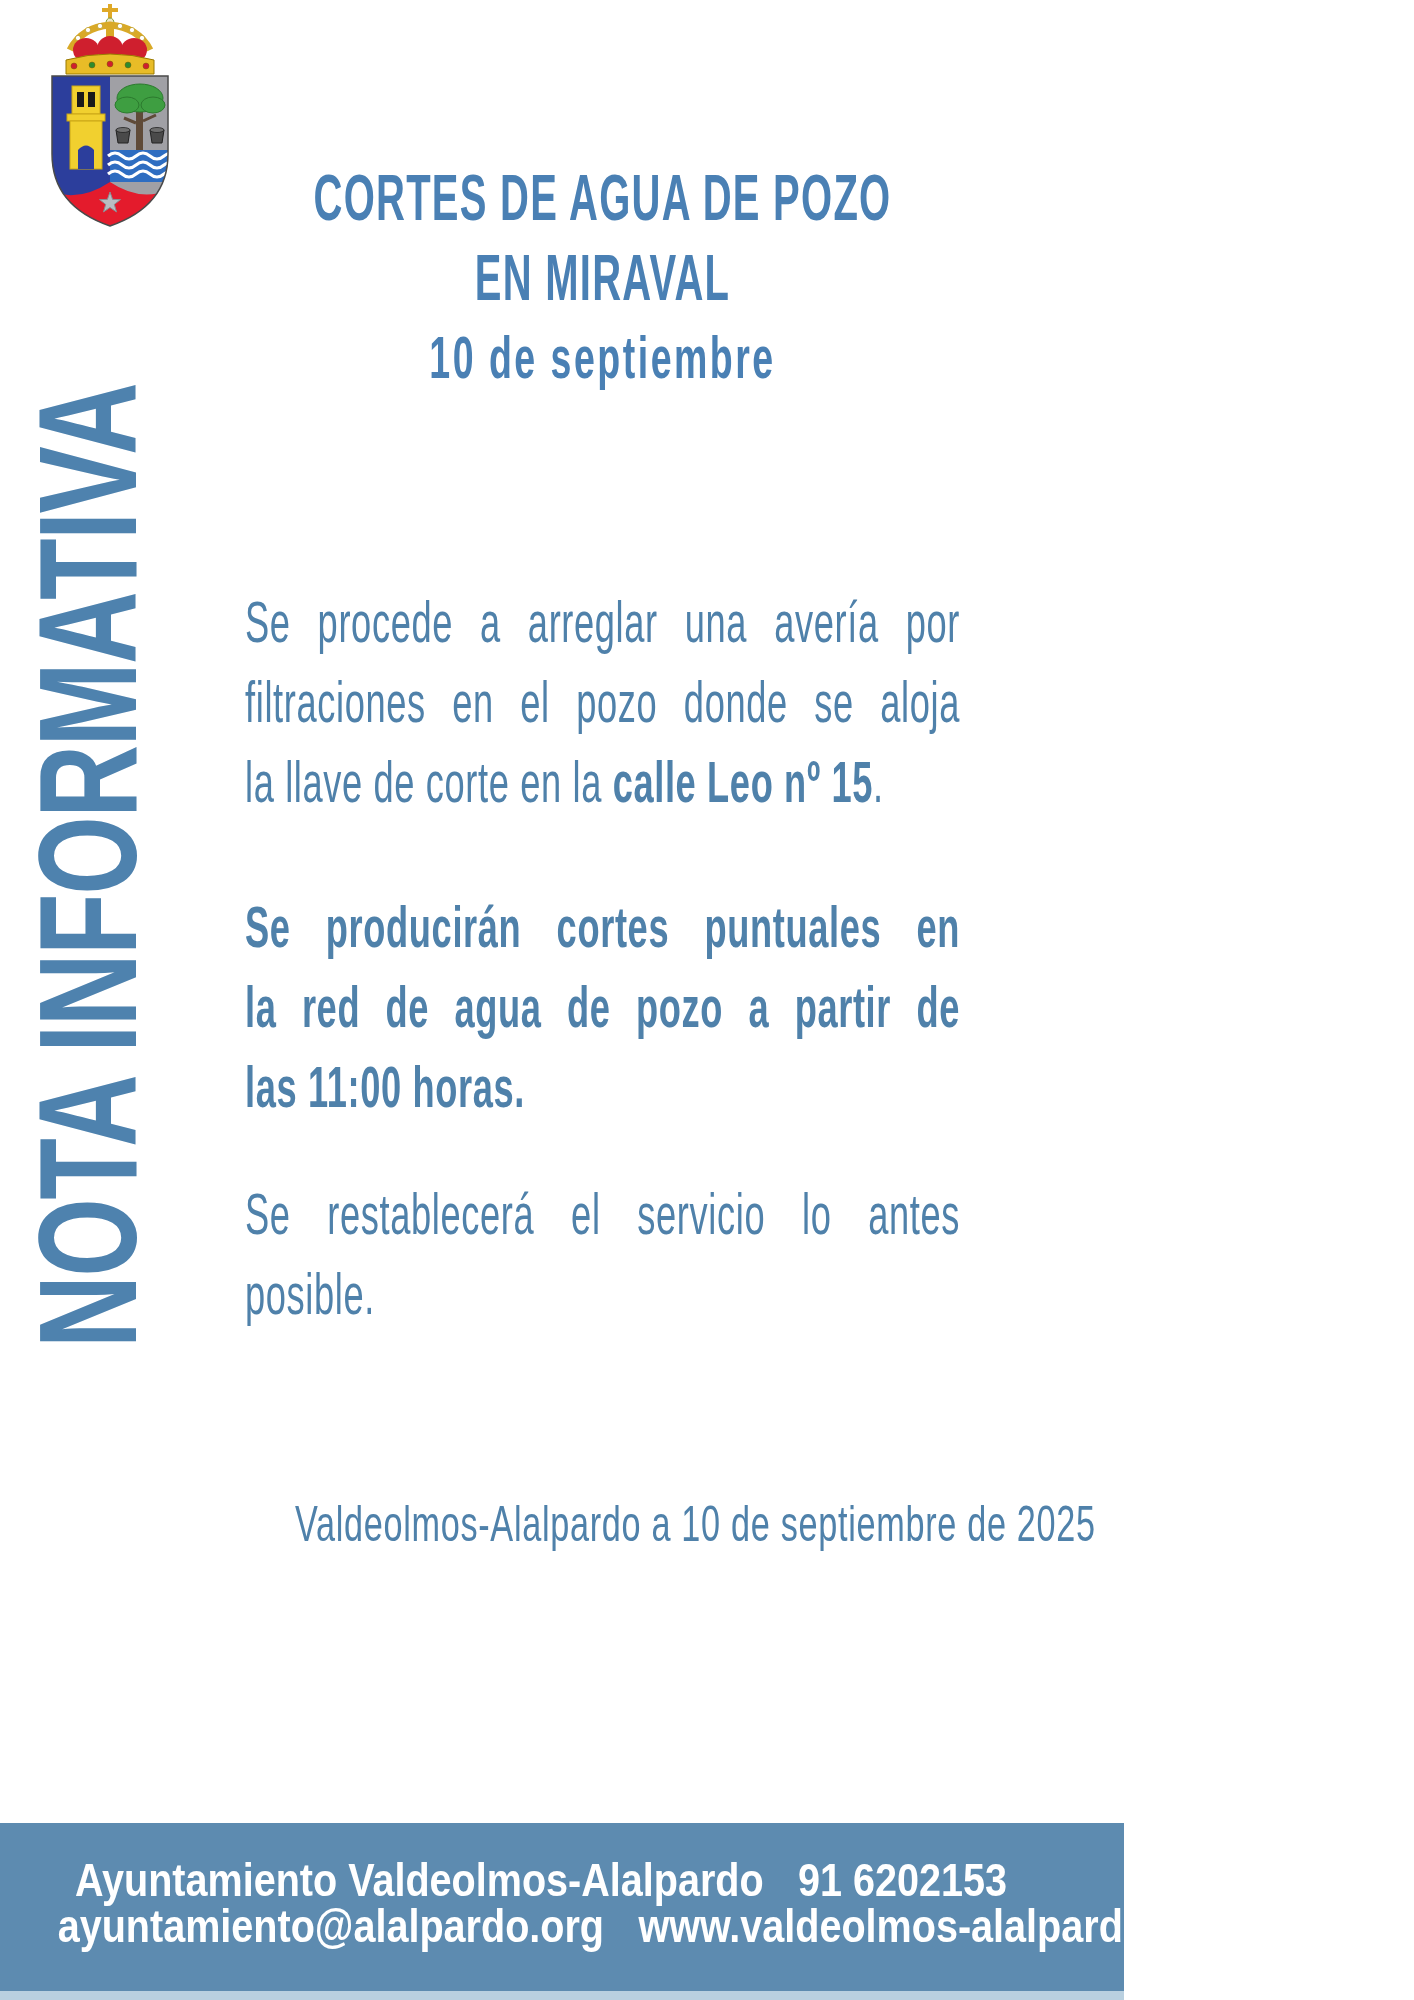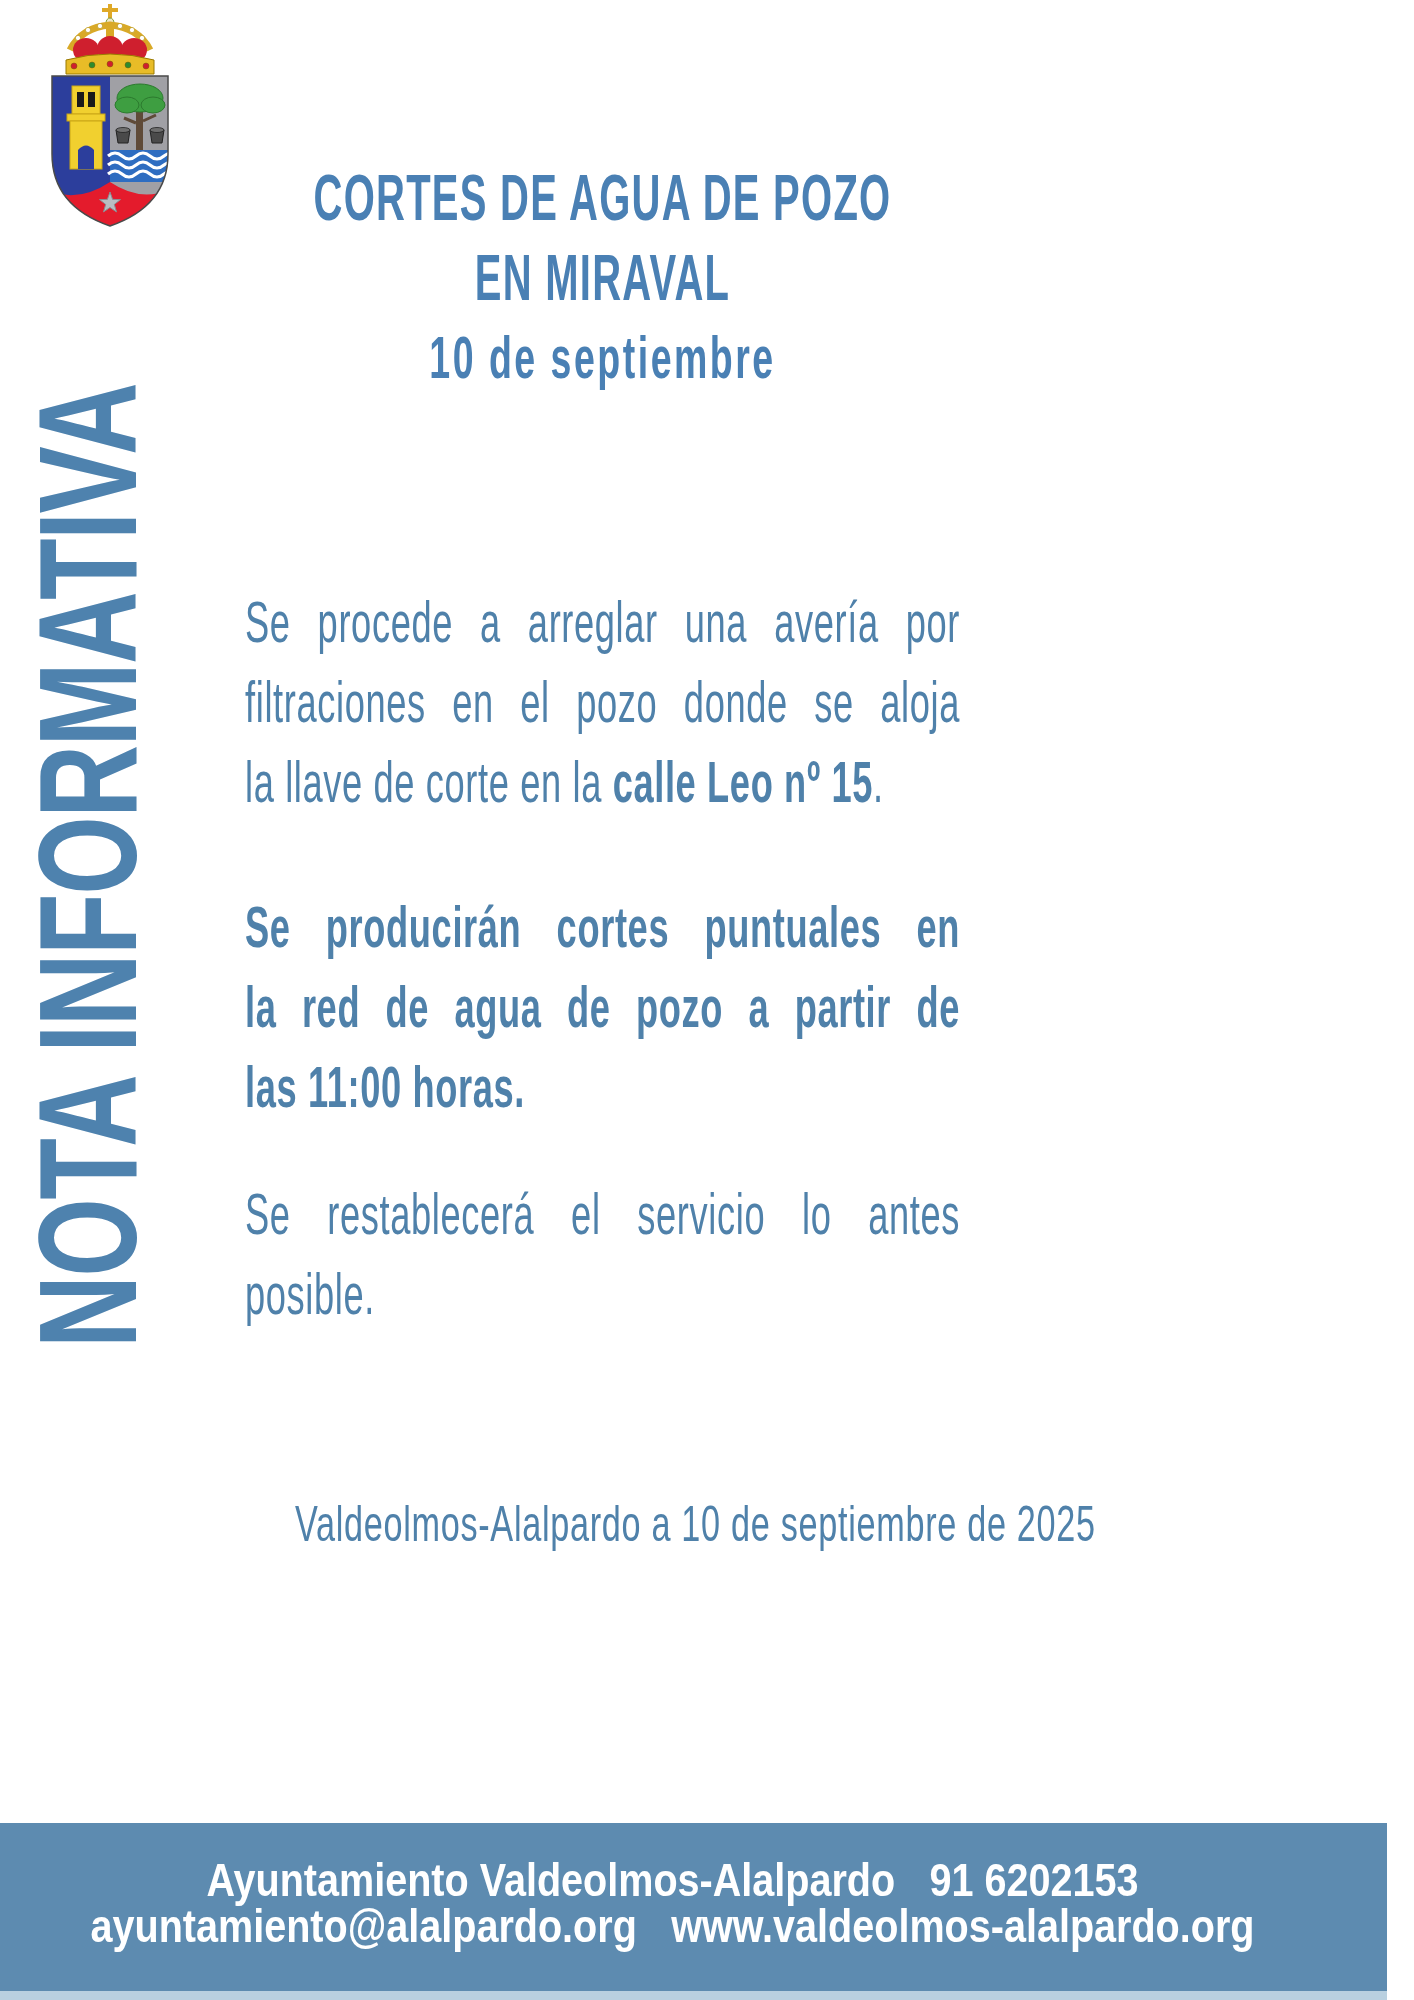--- a/index.html
+++ b/index.html
@@ -49,21 +49,21 @@
   
   .dateline{
     position:absolute; left:295px; top:1494px; width:1180px;
     transform:scaleX(0.685); transform-origin:0 0;
     font-size:50px; line-height:60px; letter-spacing:1px;
     color:#4f81aa; white-space:nowrap;
   }
 
   
   .footer{
-    position:absolute; left:0; top:1823px; width:1387px; height:177px;
+    position:absolute; left:0; top:1823px; width:1124px; height:177px;
     background:#5d8bb0;
   }
   .footer-inner{
     padding-top:34px; text-align:center; color:#ffffff; font-weight:bold;
     font-size:46px; line-height:46px;
     transform:translateX(-21px) scaleX(0.86); transform-origin:50% 0;
     white-space:nowrap;
   }
   .gap{display:inline-block; width:40px;}
   .footer-strip{

